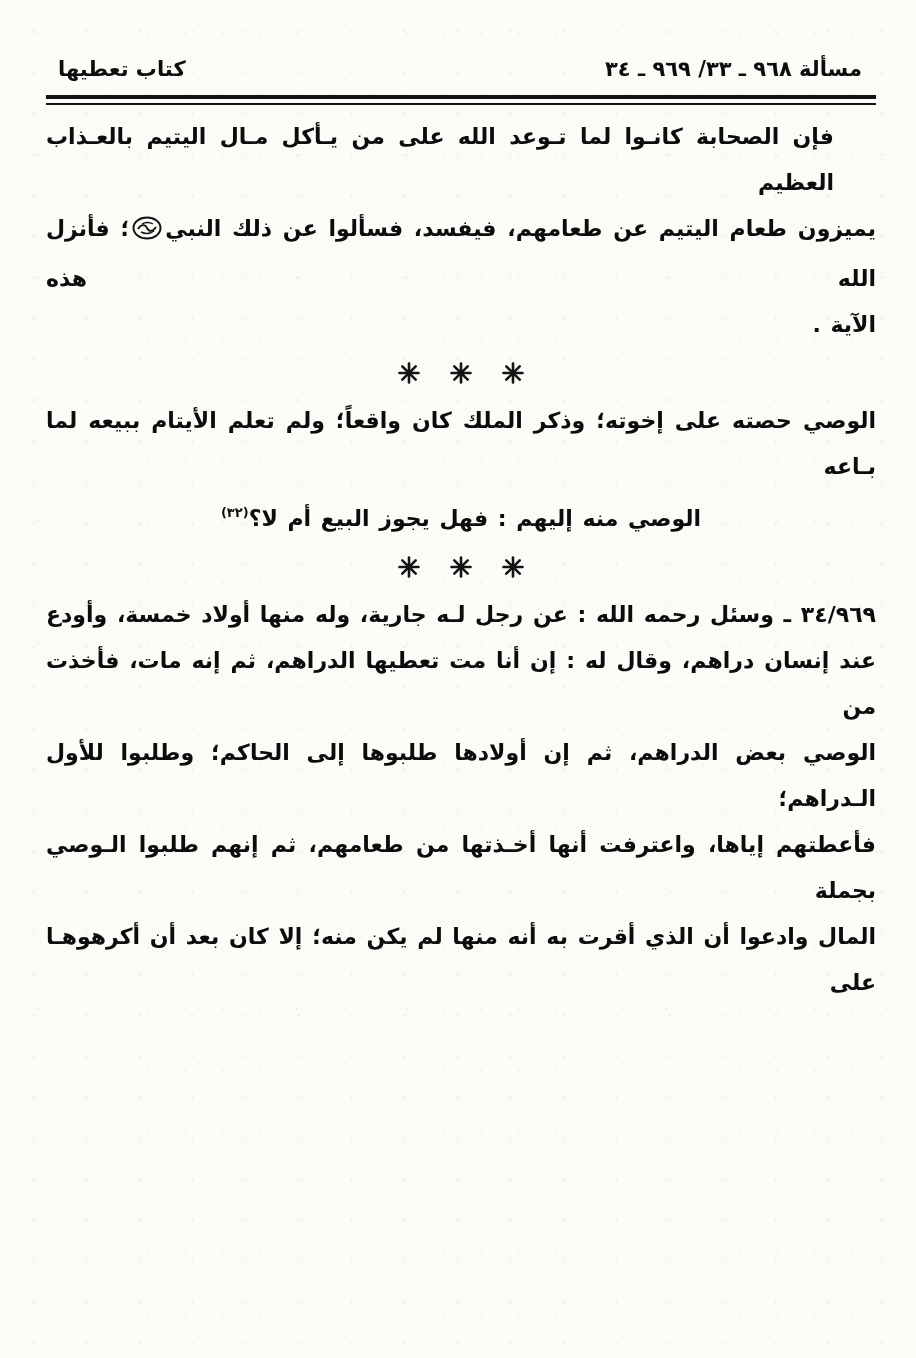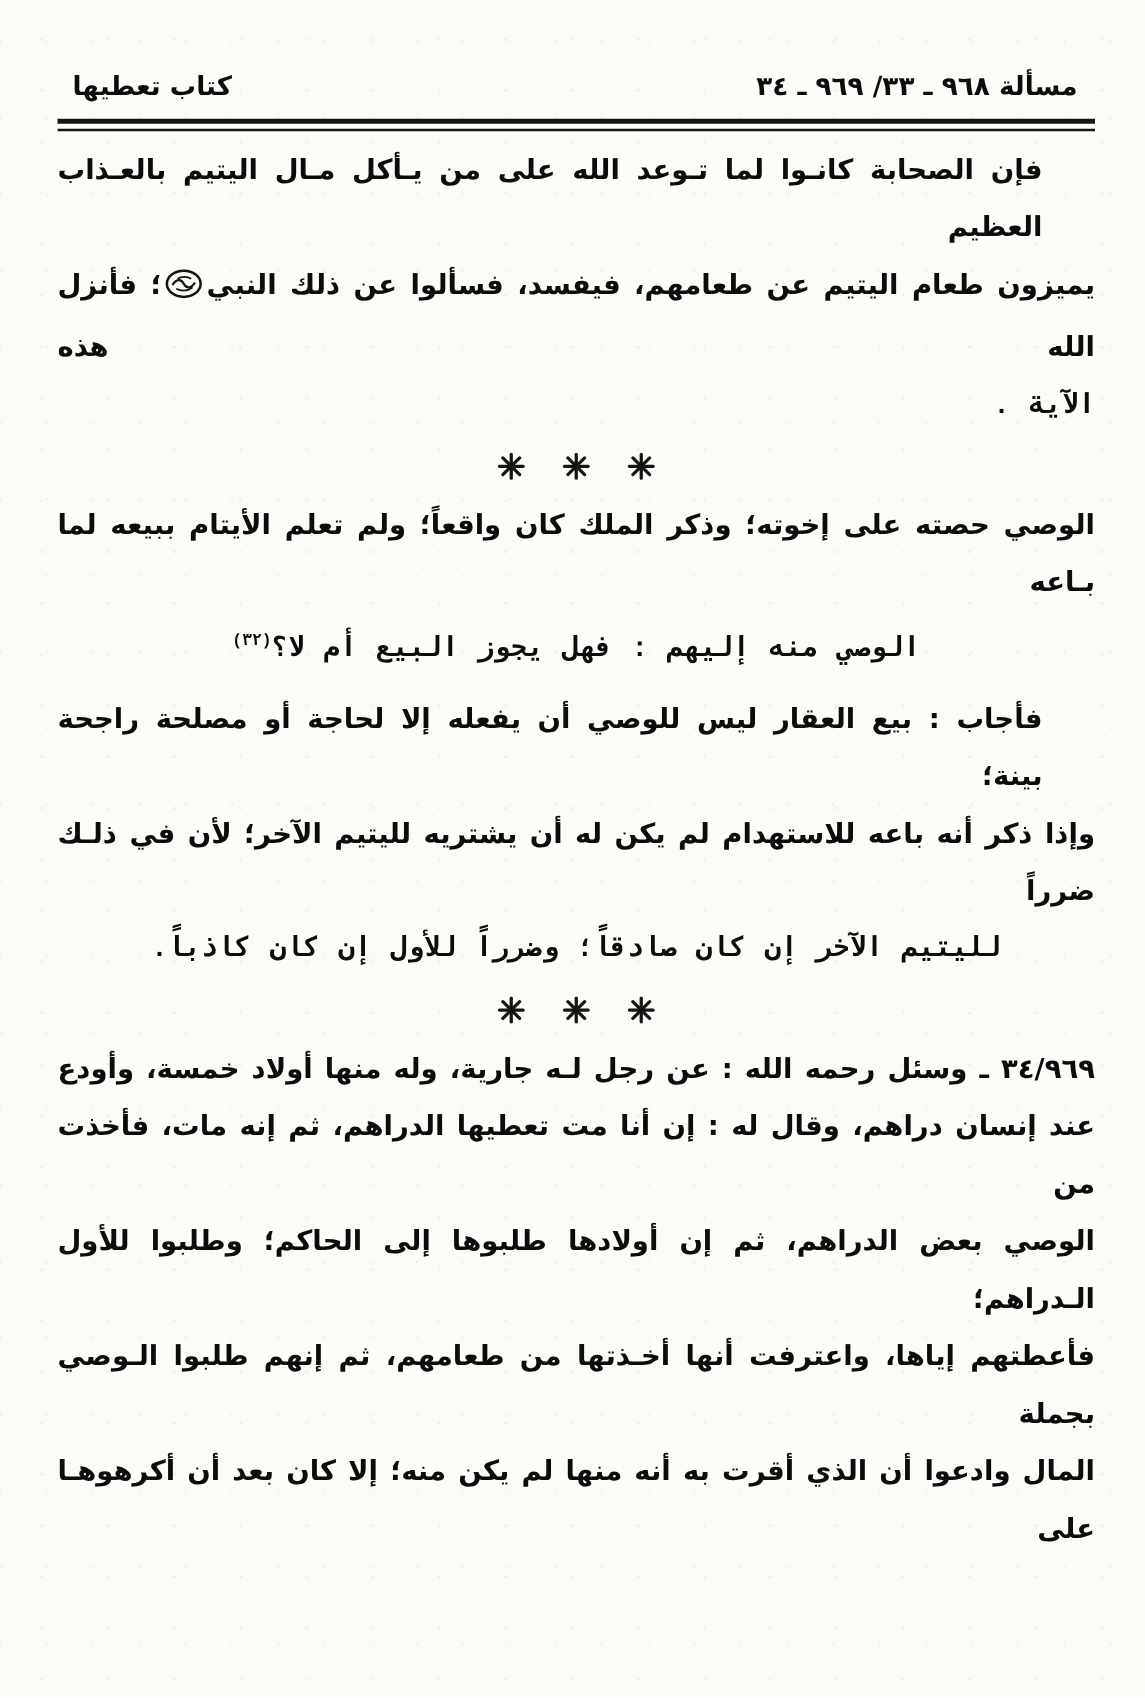--- a/index.html
+++ b/index.html
@@ -38,22 +38,22 @@
   }
   .body-text { padding-top: 9px; }
   .line {
     font-size: 22px;
     line-height: 46px;
     text-align: justify;
     text-align-last: justify;
     word-spacing: 2px;
   }
   .line.indent { padding-right: 42px; }
-  .line.end-right { text-align: right; text-align-last: right; font-family: Liberation Mono, monospace; }
-  .line.end-center { text-align: center; text-align-last: center; font-family: Liberation Mono, monospace; }
+  .line.end-right { text-align: right; text-align-last: right; }
+  .line.end-center { text-align: center; text-align-last: center; }
   .sec { margin: 0 0 10px 0; }
   .separator {
     display: flex;
     justify-content: center;
     align-items: center;
     gap: 30px;
     height: 34px;
     margin: 4px 0 6px 0;
   }
   .star { display: inline-block; }
@@ -117,25 +117,20 @@
             </g>
             <circle cx="11" cy="11" r="2.6" fill="#141414"></circle>
           </svg></span>
     </div>
 
     <section class="sec">
       <div class="line">الوصي حصته على إخوته؛ وذكر الملك كان واقعاً؛ ولم تعلم الأيتام ببيعه لما بـاعه</div>
       <div class="line end-center"><span>الوصي منه إليهم : فهل يجوز البيع أم لا؟</span><sup class="fn-mark">(٣٢)</sup></div>
     </section>
 
-    <section class="sec">
-      <div class="line indent">فأجاب : بيع العقار ليس للوصي أن يفعله إلا لحاجة أو مصلحة راجحة بينة؛</div>
-      <div class="line">وإذا ذكر أنه باعه للاستهدام لم يكن له أن يشتريه لليتيم الآخر؛ لأن في ذلـك ضرراً</div>
-      <div class="line end-center">لليتيم الآخر إن كان صادقاً؛ وضرراً للأول إن كان كاذباً.</div>
-    </section>
 
     <div class="separator">
       <span class="star"><svg width="22" height="22" viewBox="0 0 22 22">
             <g stroke="#141414" stroke-width="2.6" stroke-linecap="round">
               <line x1="11" y1="1.5" x2="11" y2="20.5"></line>
               <line x1="1.5" y1="11" x2="20.5" y2="11"></line>
               <line x1="4.3" y1="4.3" x2="17.7" y2="17.7"></line>
               <line x1="17.7" y1="4.3" x2="4.3" y2="17.7"></line>
             </g>
             <circle cx="11" cy="11" r="2.6" fill="#141414"></circle>

